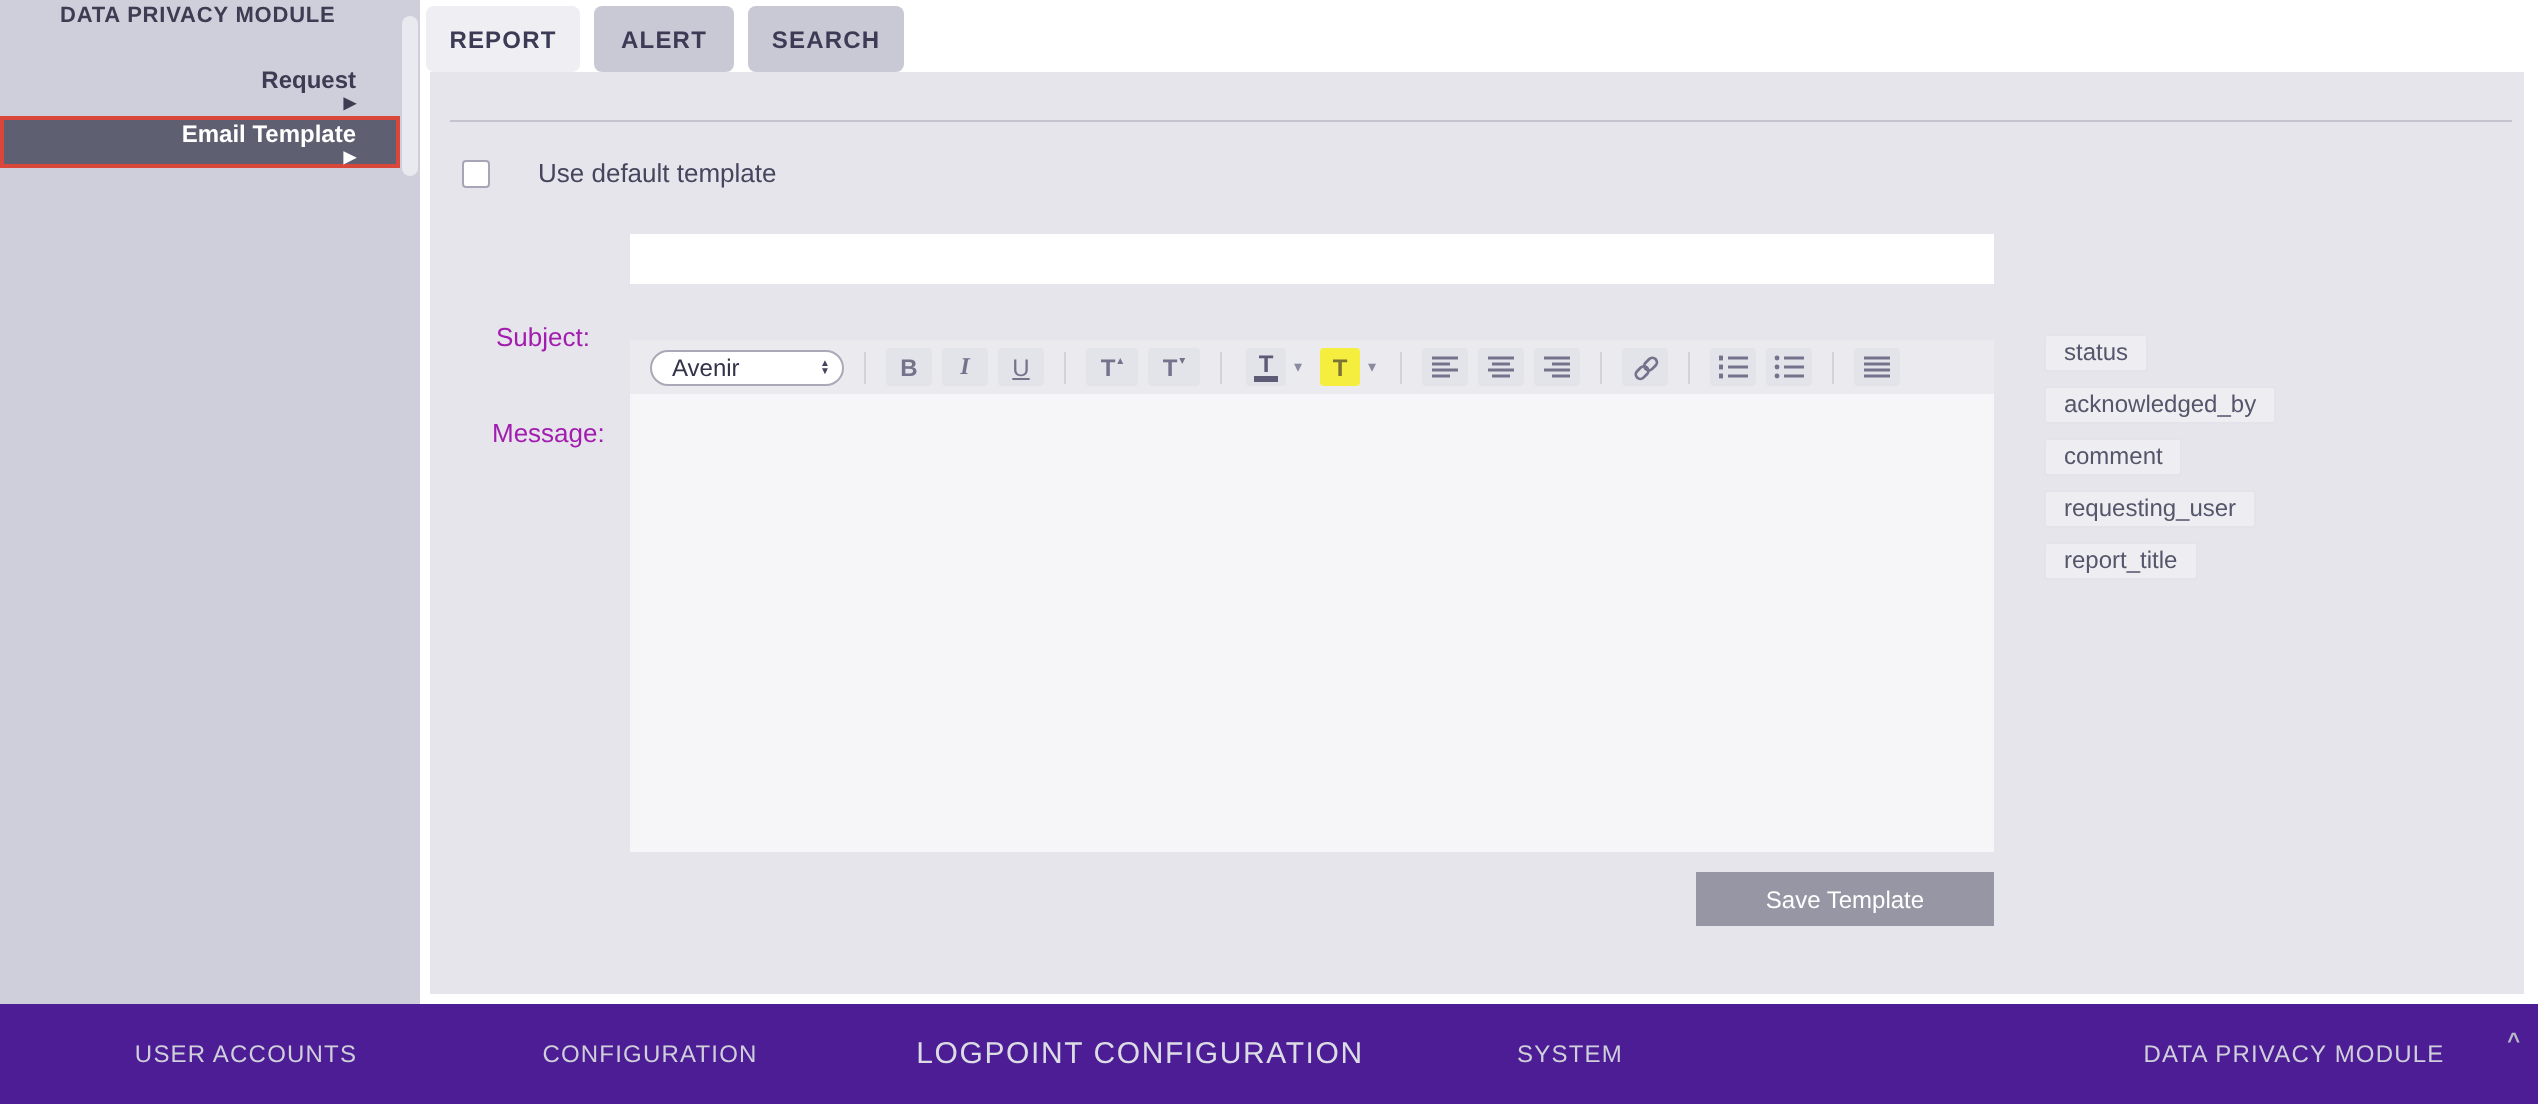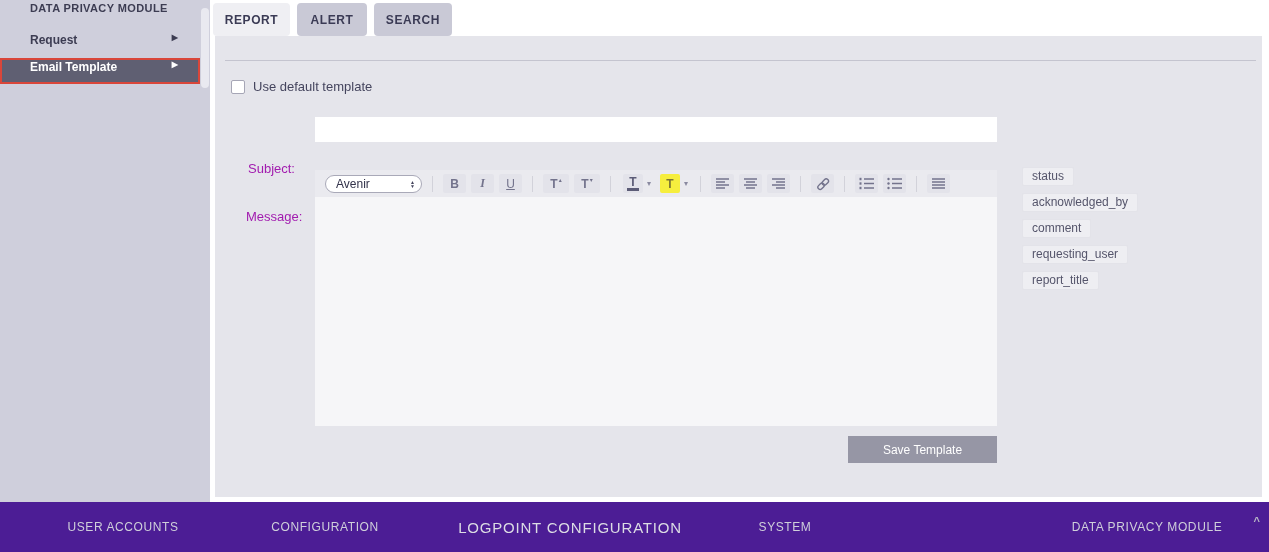--- a/index.html
+++ b/index.html
@@ -6,42 +6,42 @@
   html,body { margin:0; padding:0; }
   body {
     width:1269px; height:552px; position:relative; overflow:hidden;
     background:#ffffff; font-family:"Liberation Sans", sans-serif;
   }
 
   
   .sidebar { position:absolute; left:0; top:0; width:210px; height:502px; background:#cfcfdc; }
   .sidebar-title { position:absolute; left:30px; top:2px; font-size:11px; font-weight:700;
     color:#3c3c52; letter-spacing:.4px; }
-  .side-item { position:absolute; left:0; width:200px; display:flex; align-items:flex-start;
+  .side-item { position:absolute; left:0; width:200px; display:flex; align-items:flex-end;
     justify-content:space-between; padding:0 22px 0 30px; font-size:12px; font-weight:600;
-    color:#3c3c52; cursor:pointer; }
+    color:#3c3c52; cursor:pointer;flex-direction:column; }
   .side-item .arrow { font-size:8px; }
   .side-item.request { top:33px; height:18px; }
   .side-item.selected { top:58px; height:26px; background:#5f5f72; color:#ffffff;
     border:2px solid #d9463a; padding:0 20px 0 28px; }
   .scroll-thumb { position:absolute; left:201px; top:8px; width:8px; height:80px;
     background:#e9e9f0; border-radius:4px; }
 
   
   .content { position:absolute; left:215px; top:0; width:1054px; height:497px; }
   .tabs { position:absolute; top:3px; left:-2px; display:flex; gap:7px; }
   .tab { height:33px; border-radius:4px; display:flex; align-items:center; justify-content:center;
     font-size:12px; font-weight:700; letter-spacing:.6px; color:#3b3b55; background:#c9c9d6; cursor:pointer; }
   .tab.w-report { width:77px; } .tab.w-alert { width:70px; } .tab.w-search { width:78px; }
   .tab.active { background:#efeff3; }
 
   .panel { position:absolute; left:0; top:36px; width:1047px; height:461px; background:#e5e5eb; }
   .divider { position:absolute; top:24px; left:10px; right:6px; height:1px; background:#c4c4cf; }
 
-  .chk-row { position:absolute; left:16px; top:43px; display:flex; align-items:center; gap:8px; }
+  .chk-row { position:absolute; left:16px; top:43px; display:flex; align-items:center; gap:24px; }
   input.chk { appearance:none; -webkit-appearance:none; width:14px; height:14px; background:#fff;
     border:1px solid #a6a6b6; border-radius:2px; margin:0; cursor:pointer; }
   .chk-label { font-size:13px; color:#45455e; }
 
   .field-label { position:absolute; font-size:13px; color:#a21caf;margin-top:40px; }
   .subject-label { left:33px; top:85px; }
   .subject-input { position:absolute; left:100px; top:81px; width:682px; height:25px;
     border:none; background:#ffffff; padding:0 8px; font-size:13px; color:#333;
     font-family:"Liberation Sans", sans-serif; }
   .message-label { left:31px; top:133px;text-align:right; }

